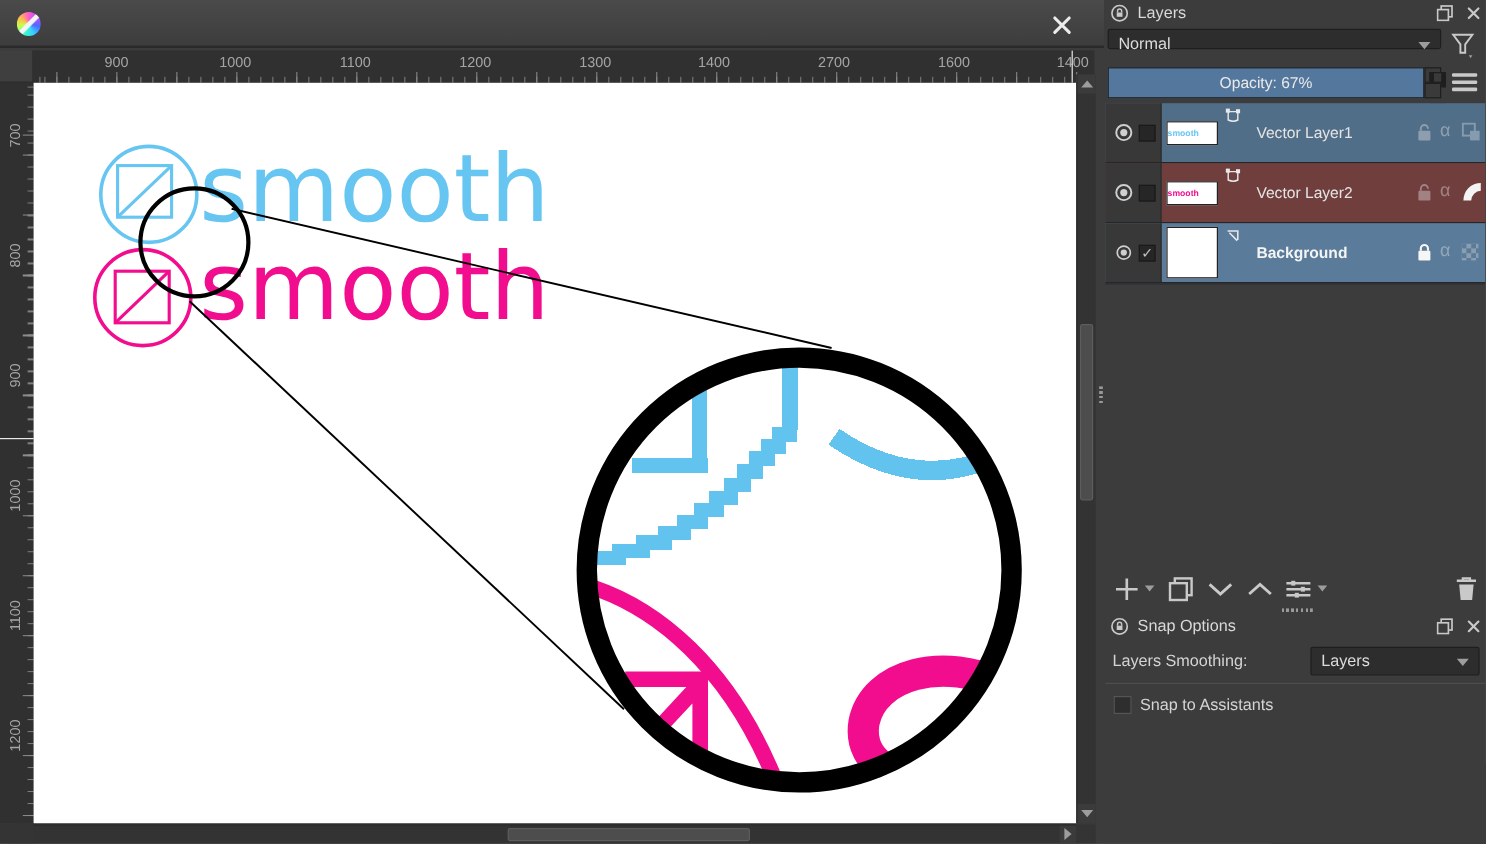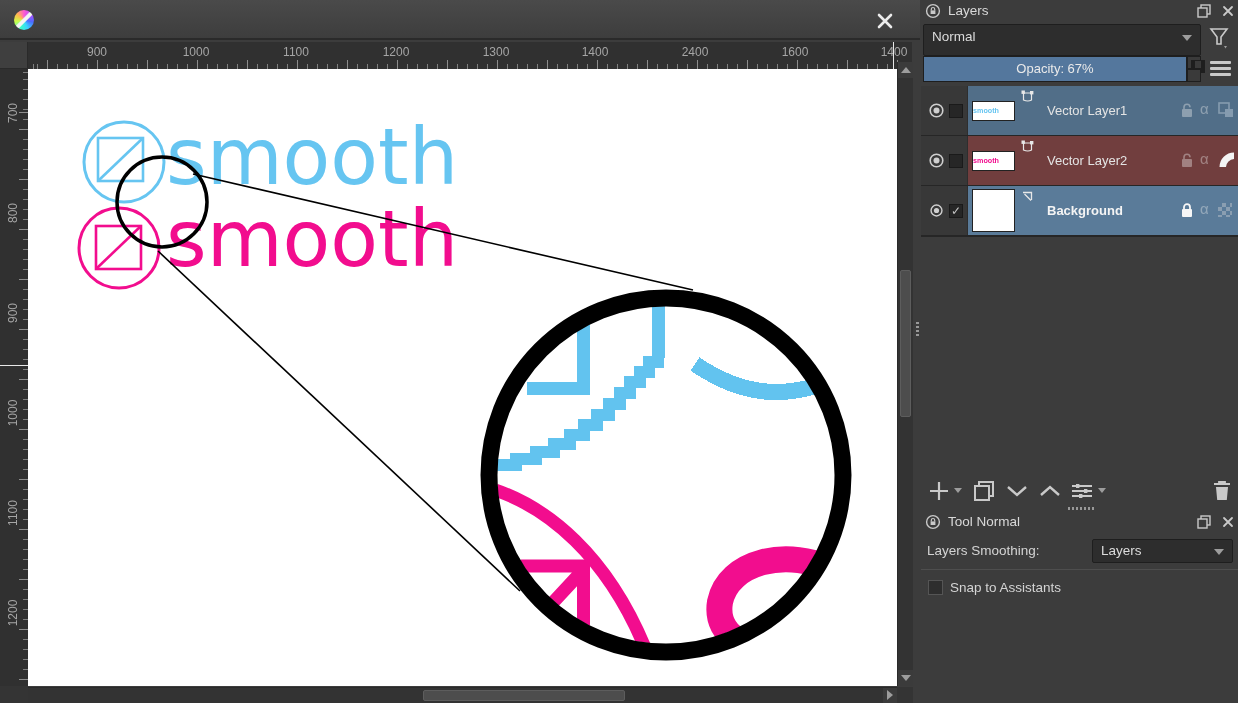--- a/index.html
+++ b/index.html
@@ -68,21 +68,21 @@
   .vsplit-dots { left:916px; top:322px; width:3px; height:14px;
     background-image:repeating-linear-gradient(0deg,#999 0 2px,transparent 2px 4px); }
   .hsplit-dots { left:1068px; top:507px; width:26px; height:3px;
     background-image:repeating-linear-gradient(90deg,#999 0 2px,transparent 2px 4px); }
 
   
   .docker { left:921px; top:0; width:317px; height:703px; background:#3c3c3c; }
   .dock-header { left:0; width:317px; height:21px; }
   .dock-title { font-size:13.5px; color:#d9d9d9; }
   .select {
-    height:32px; background:#2d2d2d; border:1px solid #1e1e1e; border-radius:2px;
+    height:17px; background:#2d2d2d; border:1px solid #1e1e1e; border-radius:2px;
     line-height:23px; padding-left:8px; color:#dcdcdc; font-size:13.5px;
   }
   .select .tri-down { position:absolute; right:8px; top:10px; }
 
   
   .opacity-bar { left:2px; top:56px; width:264px; height:26px; background:#54779d;
     border:1px solid #1e1e1e; text-align:center; line-height:24px; color:#eaeaea; font-size:13px; }
   .spin { left:266px; top:56px; width:15px; height:26px; }
   .spin div { position:absolute; left:0; width:14px; height:13px; background:#3a3a3a; border:1px solid #1e1e1e; }
   .spin .tri { position:absolute; left:3px; }
@@ -125,21 +125,21 @@
   <div class="abs ruler-corner"></div>
   <div class="abs hruler">
     <div class="abs ticks"></div>
     <div class="abs ticks2"></div>
     <span class="abs hlab" style="left:49px">900</span>
     <span class="abs hlab" style="left:148px">1000</span>
     <span class="abs hlab" style="left:248px">1100</span>
     <span class="abs hlab" style="left:348px">1200</span>
     <span class="abs hlab" style="left:448px">1300</span>
     <span class="abs hlab" style="left:547px">1400</span>
-    <span class="abs hlab" style="left:647px">2400</span>
+    <span class="abs hlab" style="left:647px">2700</span>
     <span class="abs hlab" style="left:747px">1600</span>
     <span class="abs hlab" style="left:846px">1400</span>
     <div class="abs hmarker" style="left:865px"></div>
   </div>
   <div class="abs vruler">
     <div class="abs ticks"></div>
     <div class="abs ticks2"></div>
     <span class="abs vlab" style="top:37px">700</span>
     <span class="abs vlab" style="top:137px">800</span>
     <span class="abs vlab" style="top:237px">900</span>
@@ -380,21 +380,21 @@
     </div>
 
     <div class="abs hsplit-dots" style="left:147px"></div>
 
     <div class="abs dock-header" style="top:512px">
       <svg class="abs" style="left:4px;top:2px" width="16" height="16" viewBox="0 0 16 16">
         <circle cx="8" cy="8" r="6.4" fill="none" stroke="#c9c9c9" stroke-width="1.4"></circle>
         <path d="M6.3 7.4 v-1.2 a1.7 1.7 0 0 1 3.4 0 v1.2" fill="none" stroke="#c9c9c9" stroke-width="1.2"></path>
         <rect x="5.6" y="7.4" width="4.8" height="3.6" fill="#c9c9c9"></rect>
       </svg>
-      <span class="abs dock-title" style="left:27px;top:2px">Tool Normal</span>
+      <span class="abs dock-title" style="left:27px;top:2px">Snap Options</span>
       <svg class="abs" style="left:276px;top:3px" width="14" height="14" viewBox="0 0 14 14">
         <rect x="4" y="1" width="9" height="9" fill="none" stroke="#c9c9c9" stroke-width="1.4"></rect>
         <rect x="1" y="4" width="9" height="9" fill="#3c3c3c" stroke="#c9c9c9" stroke-width="1.4"></rect>
       </svg>
       <svg class="abs" style="left:300px;top:3px" width="14" height="14" viewBox="0 0 14 14">
         <path d="M3 3 L11 11 M11 3 L3 11" stroke="#c9c9c9" stroke-width="1.8" stroke-linecap="round"></path>
       </svg>
     </div>
 
     <span class="abs label13" style="left:6px;top:543px">Layers Smoothing:</span>

